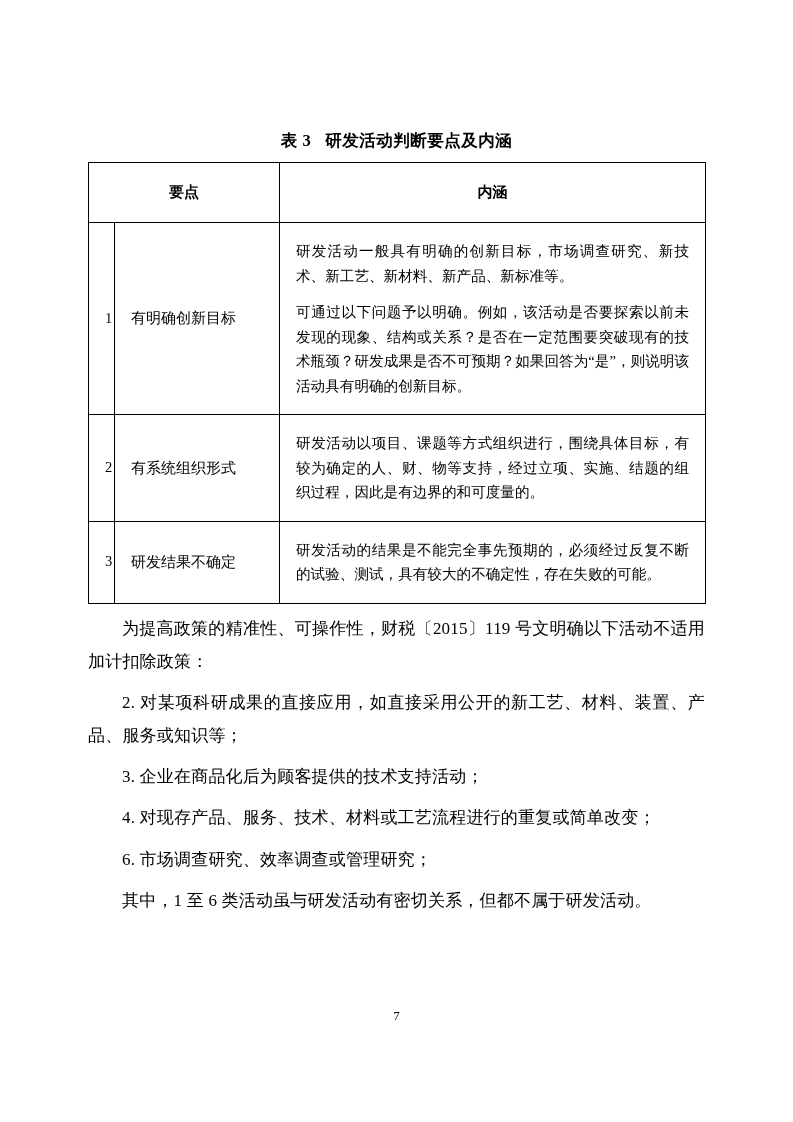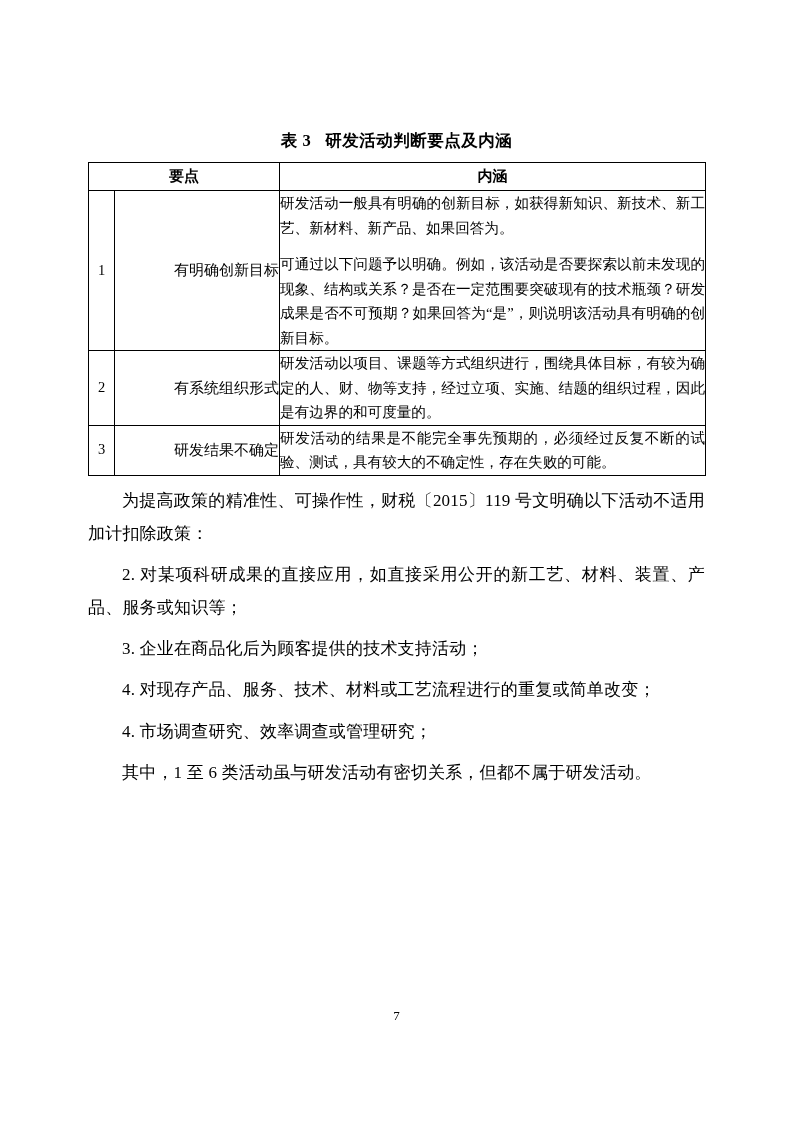--- a/index.html
+++ b/index.html
@@ -43,39 +43,39 @@
   }
   table.t3 {
     border-collapse: collapse;
     width: 617px;
     table-layout: fixed;
     font-size: 14.5px;
     line-height: 1.62;
   }
   table.t3 th, table.t3 td {
     border: 1px solid #000000;
-    padding: 0;
+    padding: 16px;
     vertical-align: middle;
   }
   table.t3 thead th {
     text-align: center;
     font-weight: bold;
     height: 27px;
     font-size: 15px;
   }
   .col-num { width: 26px; }
   .col-key { width: 165px; }
   .col-body { width: 426px; }
 
   td.num {
     text-align: center;
     font-size: 14.5px;
   }
   td.key {
-    text-align: right;
+    text-align: left;
     font-size: 15px;
     padding: 4px 6px;
   }
   td.body {
     text-align: justify;
     text-justify: inter-ideograph;
     padding: 7px 9px 8px 9px;
     font-size: 14.6px;
     line-height: 1.68;
   }
@@ -132,21 +132,21 @@
         <tr>
           <th colspan="2">要点</th>
           <th>内涵</th>
         </tr>
       </thead>
       <tbody>
         <tr>
           <td class="num">1</td>
           <td class="key">有明确创新目标</td>
           <td class="body">
-            <p>研发活动一般具有明确的创新目标，如获得新知识、新技术、新工艺、新材料、新产品、如果回答为。</p>
+            <p>研发活动一般具有明确的创新目标，市场调查研究、新技术、新工艺、新材料、新产品、新标准等。</p>
             <p>可通过以下问题予以明确。例如，该活动是否要探索以前未发现的现象、结构或关系？是否在一定范围要突破现有的技术瓶颈？研发成果是否不可预期？如果回答为“是”，则说明该活动具有明确的创新目标。</p>
           </td>
         </tr>
         <tr>
           <td class="num">2</td>
           <td class="key">有系统组织形式</td>
           <td class="body">
             <p>研发活动以项目、课题等方式组织进行，围绕具体目标，有较为确定的人、财、物等支持，经过立项、实施、结题的组织过程，因此是有边界的和可度量的。</p>
           </td>
         </tr>
@@ -158,19 +158,19 @@
           </td>
         </tr>
       </tbody>
     </table>
 
 
     <p class="para">为提高政策的精准性、可操作性，财税〔2015〕119 号文明确以下活动不适用加计扣除政策：</p>
     <p class="para">2. 对某项科研成果的直接应用，如直接采用公开的新工艺、材料、装置、产品、服务或知识等；</p>
     <p class="para">3. 企业在商品化后为顾客提供的技术支持活动；</p>
     <p class="para">4. 对现存产品、服务、技术、材料或工艺流程进行的重复或简单改变；</p>
-    <p class="para">4. 市场调查研究、效率调查或管理研究；</p>
+    <p class="para">6. 市场调查研究、效率调查或管理研究；</p>
     <p class="para">其中，1 至 6 类活动虽与研发活动有密切关系，但都不属于研发活动。</p>
 
   </div>
 
   <div class="pageno">7</div>
 </div>
 
 </body></html>

